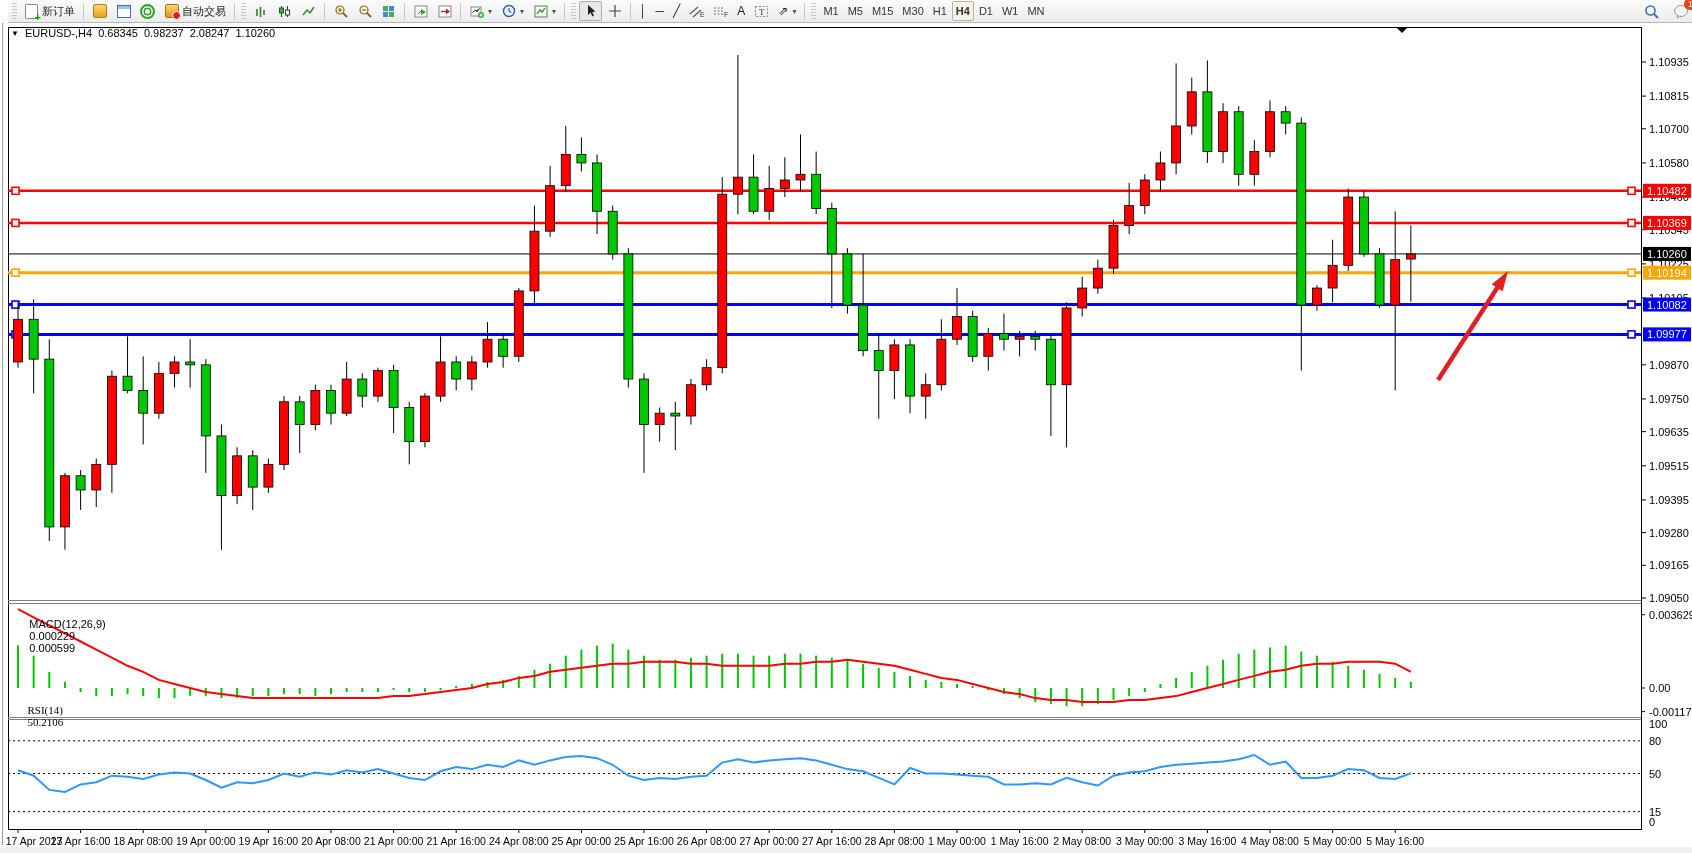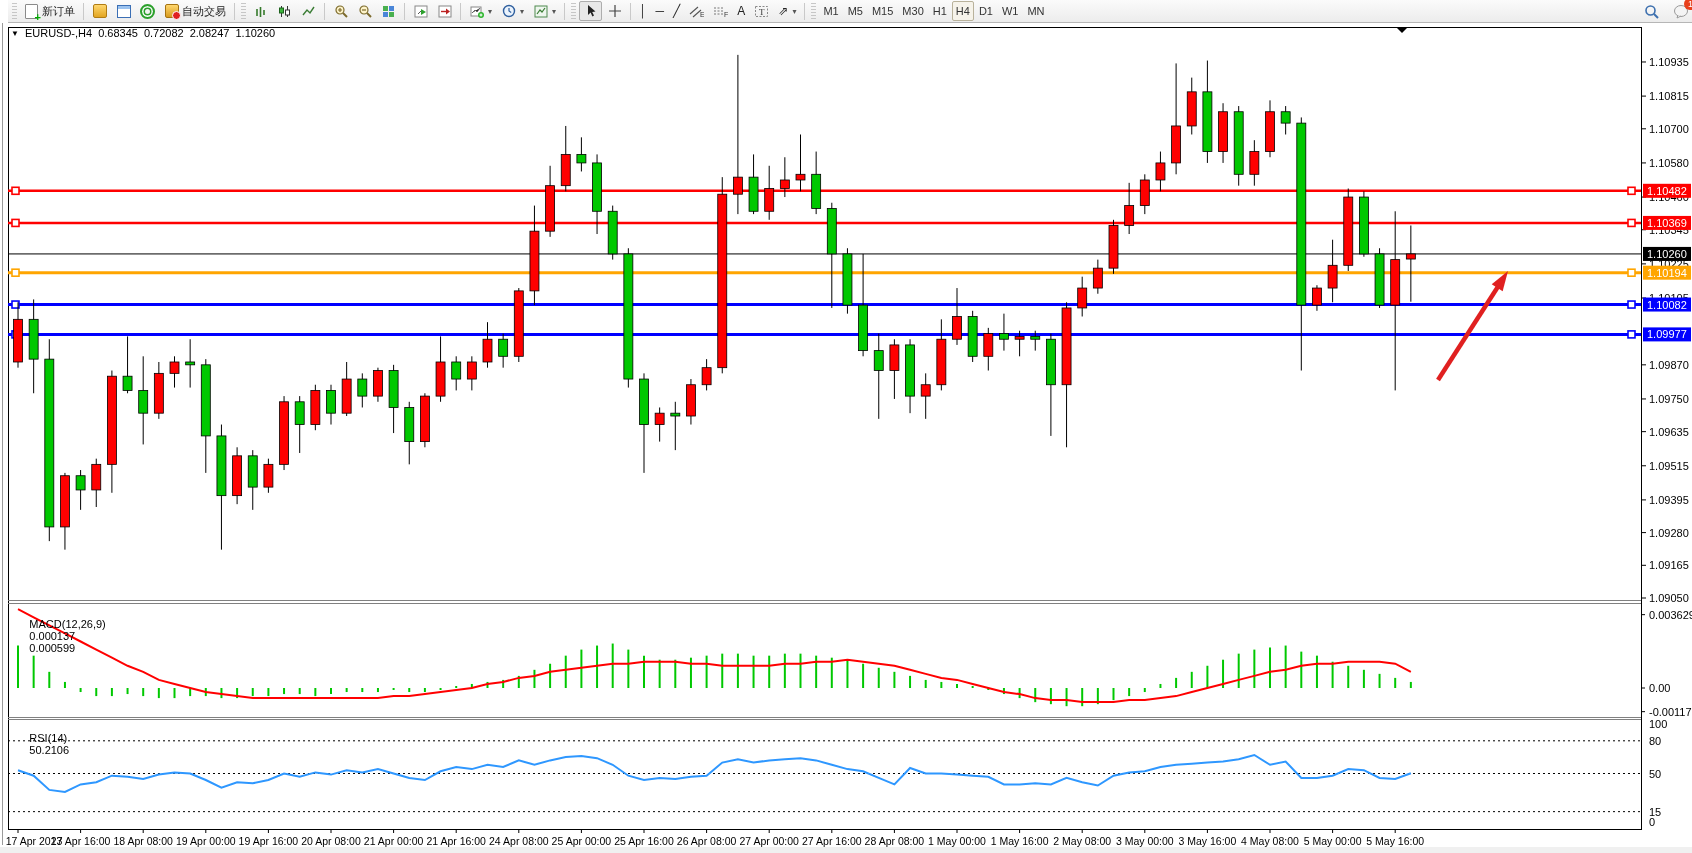--- a/index.html
+++ b/index.html
@@ -19,32 +19,32 @@
   .ic svg{display:block;}
   .glyph{font-size:12px;line-height:15px;}
   .doc{position:relative;width:11px;height:13px;background:#fff;border:1px solid #8a8a8a;border-radius:1px;}
   .doc:after{content:"+";position:absolute;right:-4px;bottom:-5px;color:#0a0;font-weight:bold;font-size:11px;}
   .goldbox{width:12px;height:12px;background:linear-gradient(#ffd76e,#e2a522);border:1px solid #b07c14;border-radius:2px;}
   .bluewin{width:12px;height:11px;background:#fff;border:1px solid #3b6fb5;box-shadow:inset 0 3px #9cc3ef;}
   .navic{width:11px;height:11px;border:2px solid #2ca02c;border-radius:50%;box-shadow:inset 0 0 0 1.5px #fff,inset 0 0 0 3px #2ca02c;}
   .autobox{position:relative;width:12px;height:12px;background:linear-gradient(#ffd76e,#d89b1e);border:1px solid #a57211;border-radius:2px;}
   .autobox:after{content:"";position:absolute;right:-3px;bottom:-3px;width:7px;height:7px;background:#e02020;border-radius:50%;border:1px solid #fff;}
   .tf{min-width:22px;justify-content:center;color:#333;}
-  .tf.active{background:#f6f3ea;border:1px solid #b9b29b;}
+  .tf.active{background:#f6f3ea;border:1px solid #b9b29b;font-weight:bold;}
   .tb-right{margin-left:auto;display:flex;align-items:center;gap:6px;padding-right:6px;}
   .badge{position:absolute;top:-4px;right:-6px;background:#e8401c;color:#fff;border-radius:7px;
     font-size:9px;min-width:9px;height:12px;line-height:12px;text-align:center;padding:0 2px;}
   .chatwrap{position:relative;}
   
   #chart-area{position:absolute;left:0;top:23px;width:1692px;height:830px;background:#fff;}
   .overlay-label{position:absolute;font-size:11px;color:#000;white-space:pre;}
   #chart-title{left:11px;top:4px;display:flex;gap:6px;align-items:center;}
   #chart-title .tri{font-size:8px;}
   #macd-label{left:11px;top:583px;}
-  #rsi-label{left:11px;top:697px;}
+  #rsi-label{left:11px;top:669px;font-family:Liberation Serif, serif;}
 </style>
 </head>
 <body>
 
 <div id="stage">
 
   <div class="toolbar">
     <div class="grip"></div>
 
     <button class="tb-btn">
@@ -872,28 +872,28 @@
         <path d="M1396 4 L1408 4 L1402 10 Z" fill="#000"></path>
         <line x1="1438" y1="357" x2="1499.3541219808578" y2="261.46286720123584" stroke="#e02020" stroke-width="4.5"></line>
         <path d="M1508 248 L1502.6619422765743 268.34097194682136 L1491.7233626755701 261.31619605626827 Z" fill="#e02020"></path>
         <rect x="0" y="824" width="1692" height="6" fill="#f0f0f0"></rect>
       </svg>
 
     <div class="overlay-label" id="chart-title">
       <span class="tri">▼</span>
       <span>EURUSD-,H4</span>
       <span>0.68345</span>
-      <span>0.72082</span>
+      <span>0.98237</span>
       <span>2.08247</span>
       <span>1.10260</span>
     </div>
 
     <div class="overlay-label" id="macd-label">
       <span>MACD(12,26,9)</span>
-      <span>0.000137</span>
+      <span>0.000229</span>
       <span>0.000599</span>
     </div>
 
     <div class="overlay-label" id="rsi-label">
       <span>RSI(14)</span>
       <span>50.2106</span>
     </div>
   </div>
 </div>
 

